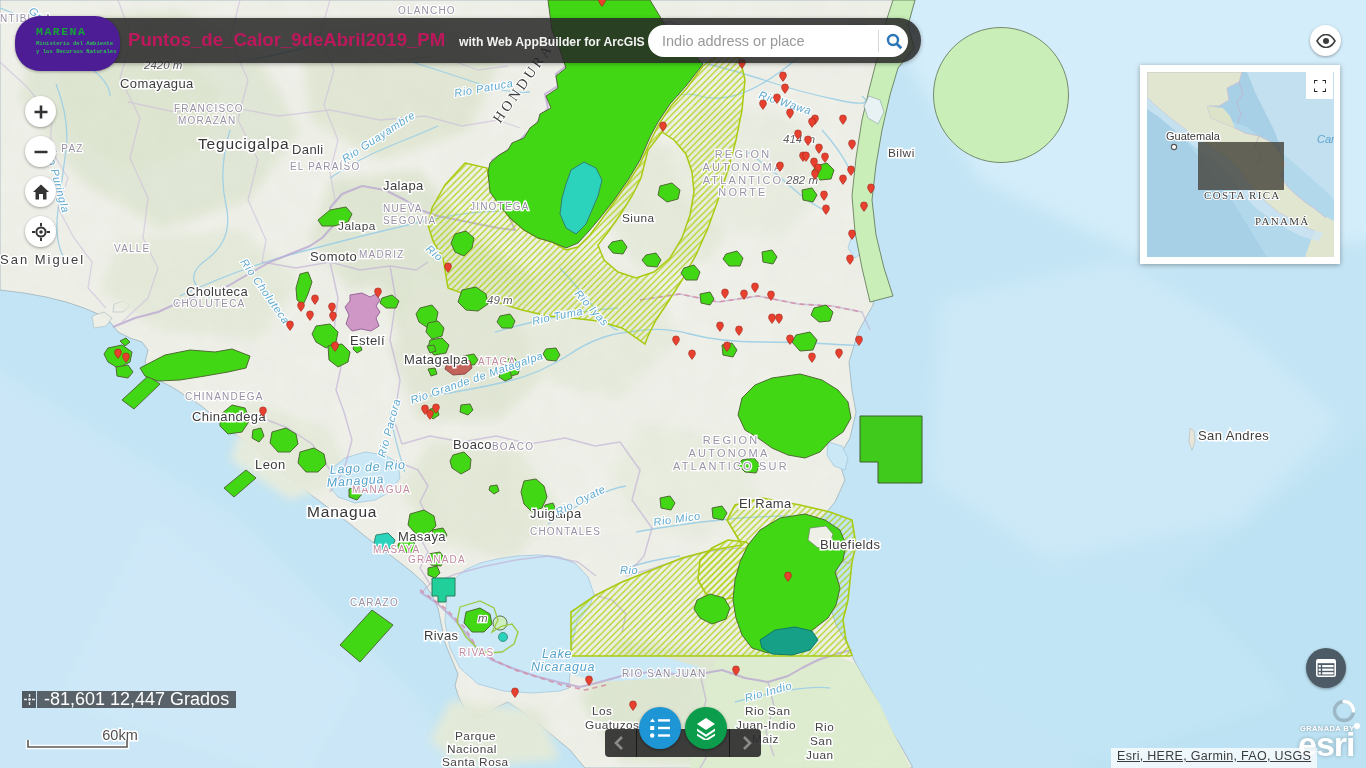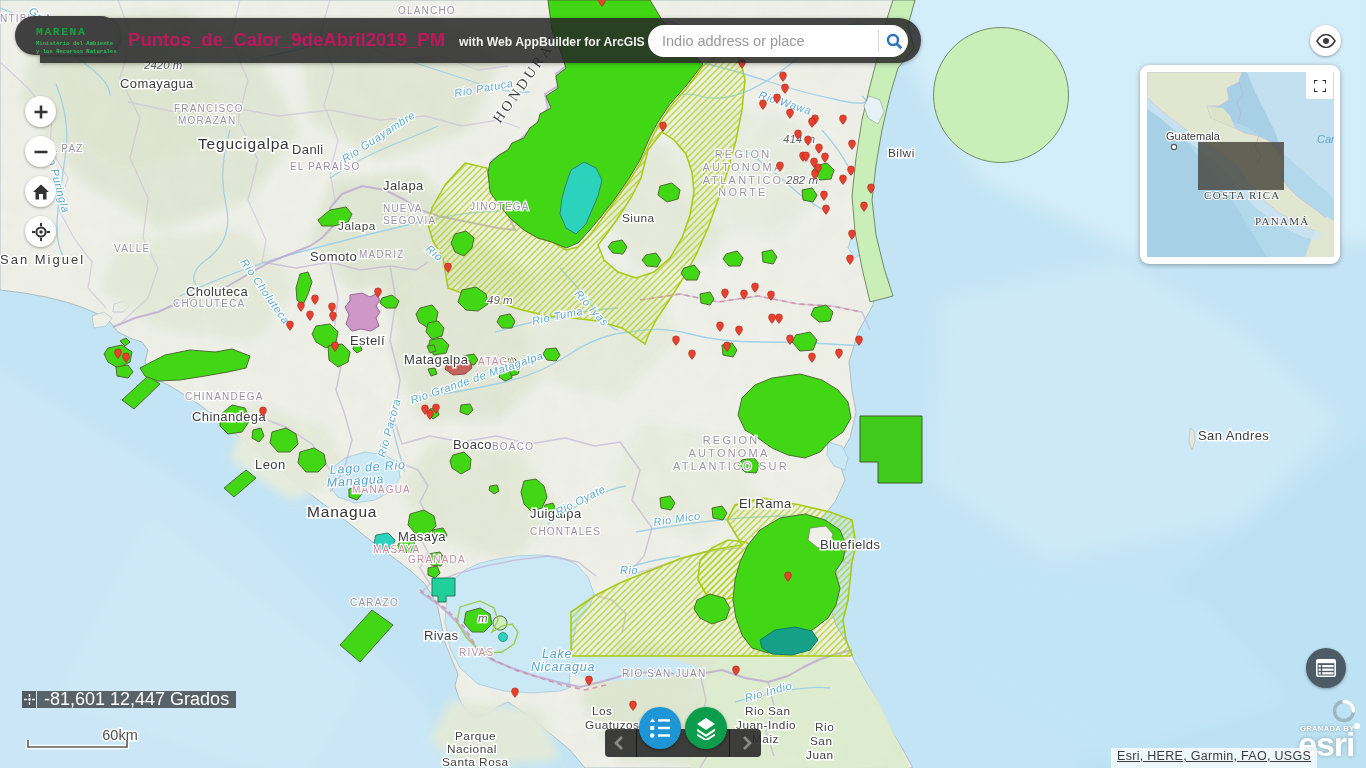--- a/index.html
+++ b/index.html
@@ -365,21 +365,21 @@
 <use href="#pin" transform="translate(118,357)"></use>
 <use href="#pin" transform="translate(126,361)"></use>
 <use href="#pin" transform="translate(589,684)"></use>
 <use href="#pin" transform="translate(736,674)"></use>
 <use href="#pin" transform="translate(633,709)"></use>
 <use href="#pin" transform="translate(515,696)"></use>
 <use href="#pin" transform="translate(788,580)"></use>
 </g>
 </svg>
 <div class="abs" style="left:40px;top:18px;width:881px;height:45px;background:rgba(38,38,38,0.85);border-radius:0 22px 22px 0;box-shadow:0 1px 4px rgba(0,0,0,.3);"></div>
-<div class="abs" style="left:15px;top:16px;width:105px;height:39px;background:#404040;border-radius:25px;box-shadow:0 1px 3px rgba(0,0,0,.3);">
+<div class="abs" style="left:15px;top:16px;width:105px;height:55px;background:#4c1d95;border-radius:25px;box-shadow:0 1px 3px rgba(0,0,0,.3);">
   <div style="position:absolute;left:21px;top:9px;font-family:'Liberation Mono',monospace;font-weight:bold;font-size:11.5px;color:#16a238;letter-spacing:1.5px;">MARENA</div>
   <div style="position:absolute;left:21px;top:24px;font-family:'Liberation Mono',monospace;font-weight:bold;font-size:5.6px;color:#2fbe55;line-height:7.5px;">Ministerio del Ambiente<br>y los Recursos Naturales</div>
 </div>
 <div class="abs" style="left:128px;top:29px;font-size:18.6px;font-weight:bold;color:#be185d;">Puntos_de_Calor_9deAbril2019_PM</div>
 <div class="abs" style="left:459px;top:35px;font-size:12.2px;font-weight:bold;color:#f2f2f2;">with Web AppBuilder for ArcGIS</div>
 <div class="abs" style="left:648px;top:25px;width:260px;height:32px;background:#ffffff;border-radius:16px;">
   <div style="position:absolute;left:14px;top:8px;font-size:14.5px;color:#999999;">Indio address or place</div>
   <div style="position:absolute;left:230px;top:5px;width:1px;height:22px;background:#d8d8d8;"></div>
   <svg style="position:absolute;left:237px;top:7px;" width="19" height="19" viewBox="0 0 19 19">
         <circle cx="8" cy="8" r="5" fill="none" stroke="#2c76b8" stroke-width="2.4"></circle>
@@ -407,21 +407,21 @@
         <path d="M8.5,0.5 L16.5,8 L14,8 L14,15.5 L10.5,15.5 L10.5,10 L6.5,10 L6.5,15.5 L3,15.5 L3,8 L0.5,8 Z" fill="#333333"></path>
       </svg>
     </div>
 <div class="btn" style="left:25px;top:216px;">
       <svg width="18" height="18" viewBox="0 0 18 18">
         <circle cx="9" cy="9" r="4.6" fill="none" stroke="#333333" stroke-width="2"></circle>
         <circle cx="9" cy="9" r="1.8" fill="#333333"></circle>
         <path d="M9,0 V3.2 M9,14.8 V18 M0,9 H3.2 M14.8,9 H18" stroke="#333333" stroke-width="2"></path>
       </svg>
     </div>
-<div class="abs" style="left:1140px;top:65px;width:200px;height:199px;background:#ffffff;box-shadow:0 1px 5px rgba(0,0,0,.35);border-radius:9px;">
+<div class="abs" style="left:1140px;top:65px;width:200px;height:199px;background:#ffffff;box-shadow:0 1px 5px rgba(0,0,0,.35);">
 <svg style="position:absolute;left:7px;top:7px;" width="187" height="185" viewBox="0 0 187 185">
 <rect width="187" height="185" fill="#a7d0e7"></rect>
 <path d="M100,0 L187,0 L187,185 L120,185 L148,120 L128,60 L108,20 Z" fill="#c2e0f0"></path>
 <path d="M60,40 L100,55 L140,85 L180,120 L187,128 L187,185 L120,185 L80,120 L40,70 Z" fill="#b2d8ec"></path>
 <path d="M0,0 L95,0 L92,10 L80,16 L82,28 L72,34 L60,34 L64,46 L76,51 L88,56 L98,61 L112,64 L124,70 L132,80 L138,92 L134,104 L140,114 L148,122 L158,130 L168,137 L178,145 L184,153 L176,161 L162,157 L148,149 L132,141 L120,131 L110,121 L100,109 L92,97 L82,87 L68,77 L52,67 L38,57 L22,45 L8,33 L0,25 Z" fill="#e0e6cf" stroke="#c9bed2" stroke-width="0.8"></path>
 <path d="M60,34 L64,46 L76,51 L88,56 L83,44 L76,36 Z" fill="#dce3c9"></path>
 <path d="M172,149 L180,145 L187,149 L187,185 L158,185 L164,168 L168,158 Z" fill="#dfe5cf"></path>
 <path d="M0,25 L8,33 L22,45 L38,57 L52,67 L68,77 L82,87 L92,97 L100,109 L110,121 L120,131 L132,141 L148,149 L162,157 L176,161 L172,169 L156,165 L140,157 L124,147 L110,137 L98,125 L88,111 L78,99 L68,89 L54,79 L40,69 L26,57 L12,45 L0,37 Z" fill="#cde5f3" opacity="0.8"></path>
 <path d="M92,10 L96,22 L90,30 L94,42 L90,52" fill="none" stroke="#c5aec6" stroke-width="0.8" opacity="0.9"></path>
 <path d="M112,64 L108,74 L114,84 L110,92" fill="none" stroke="#c5aec6" stroke-width="0.8" opacity="0.9"></path>

